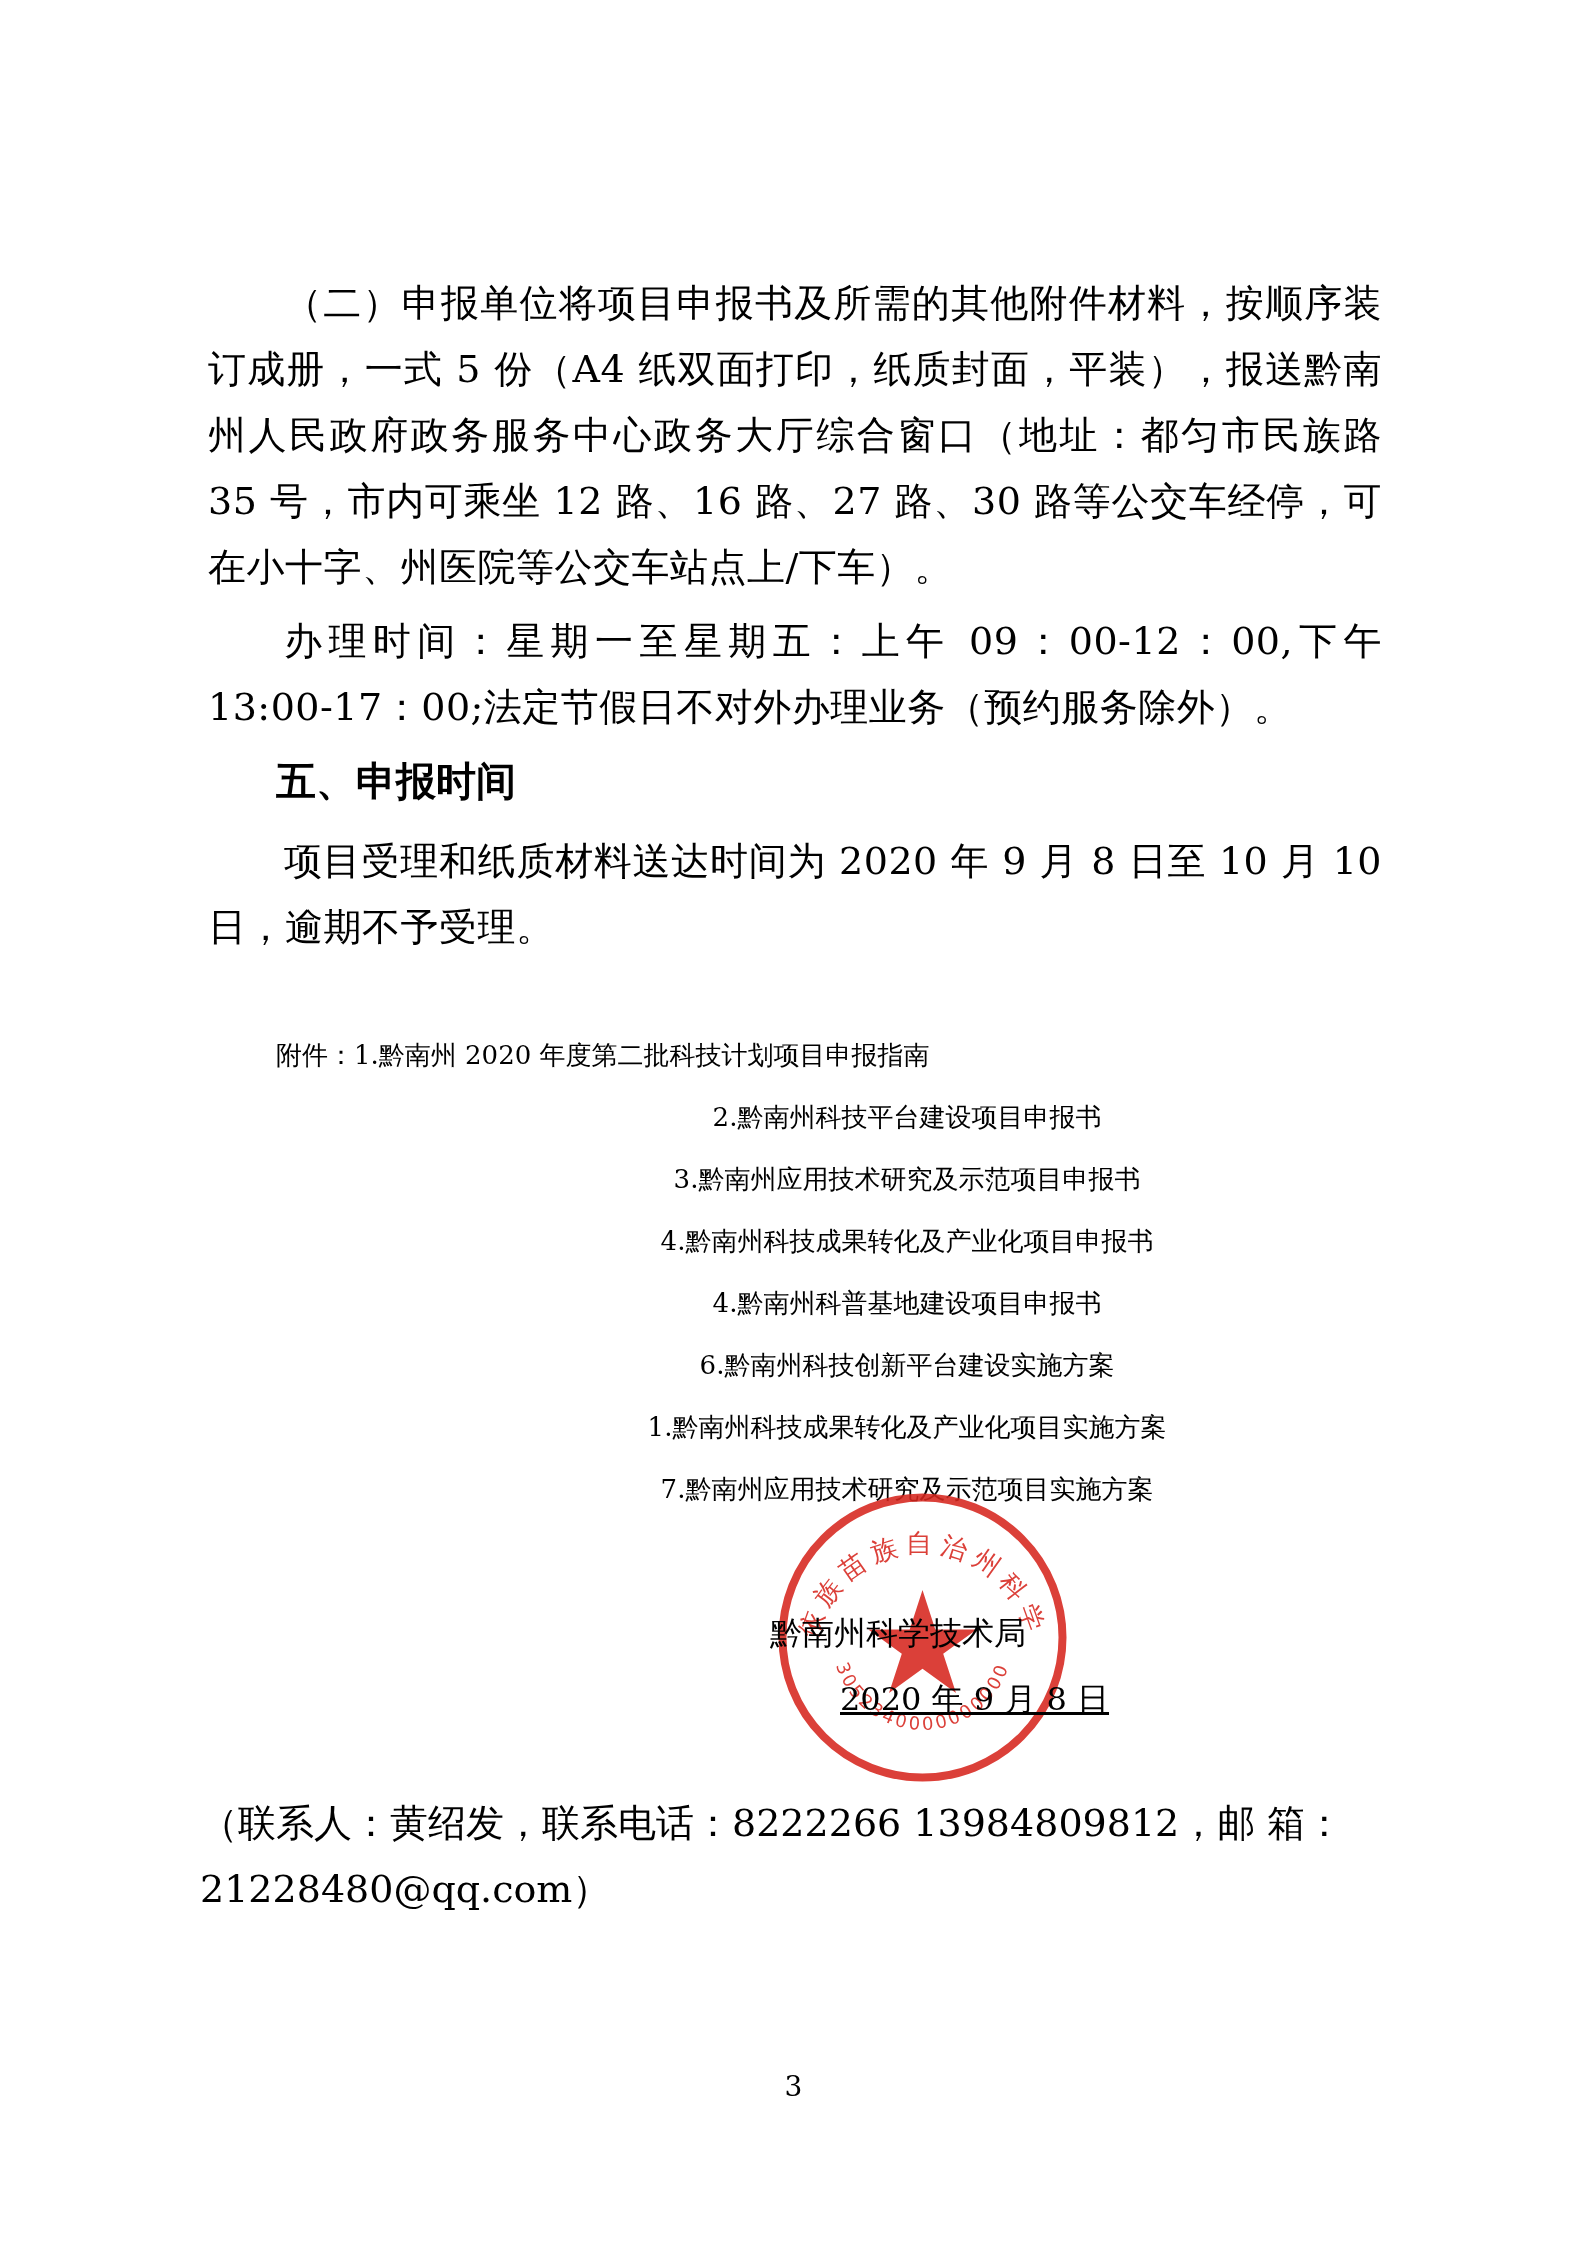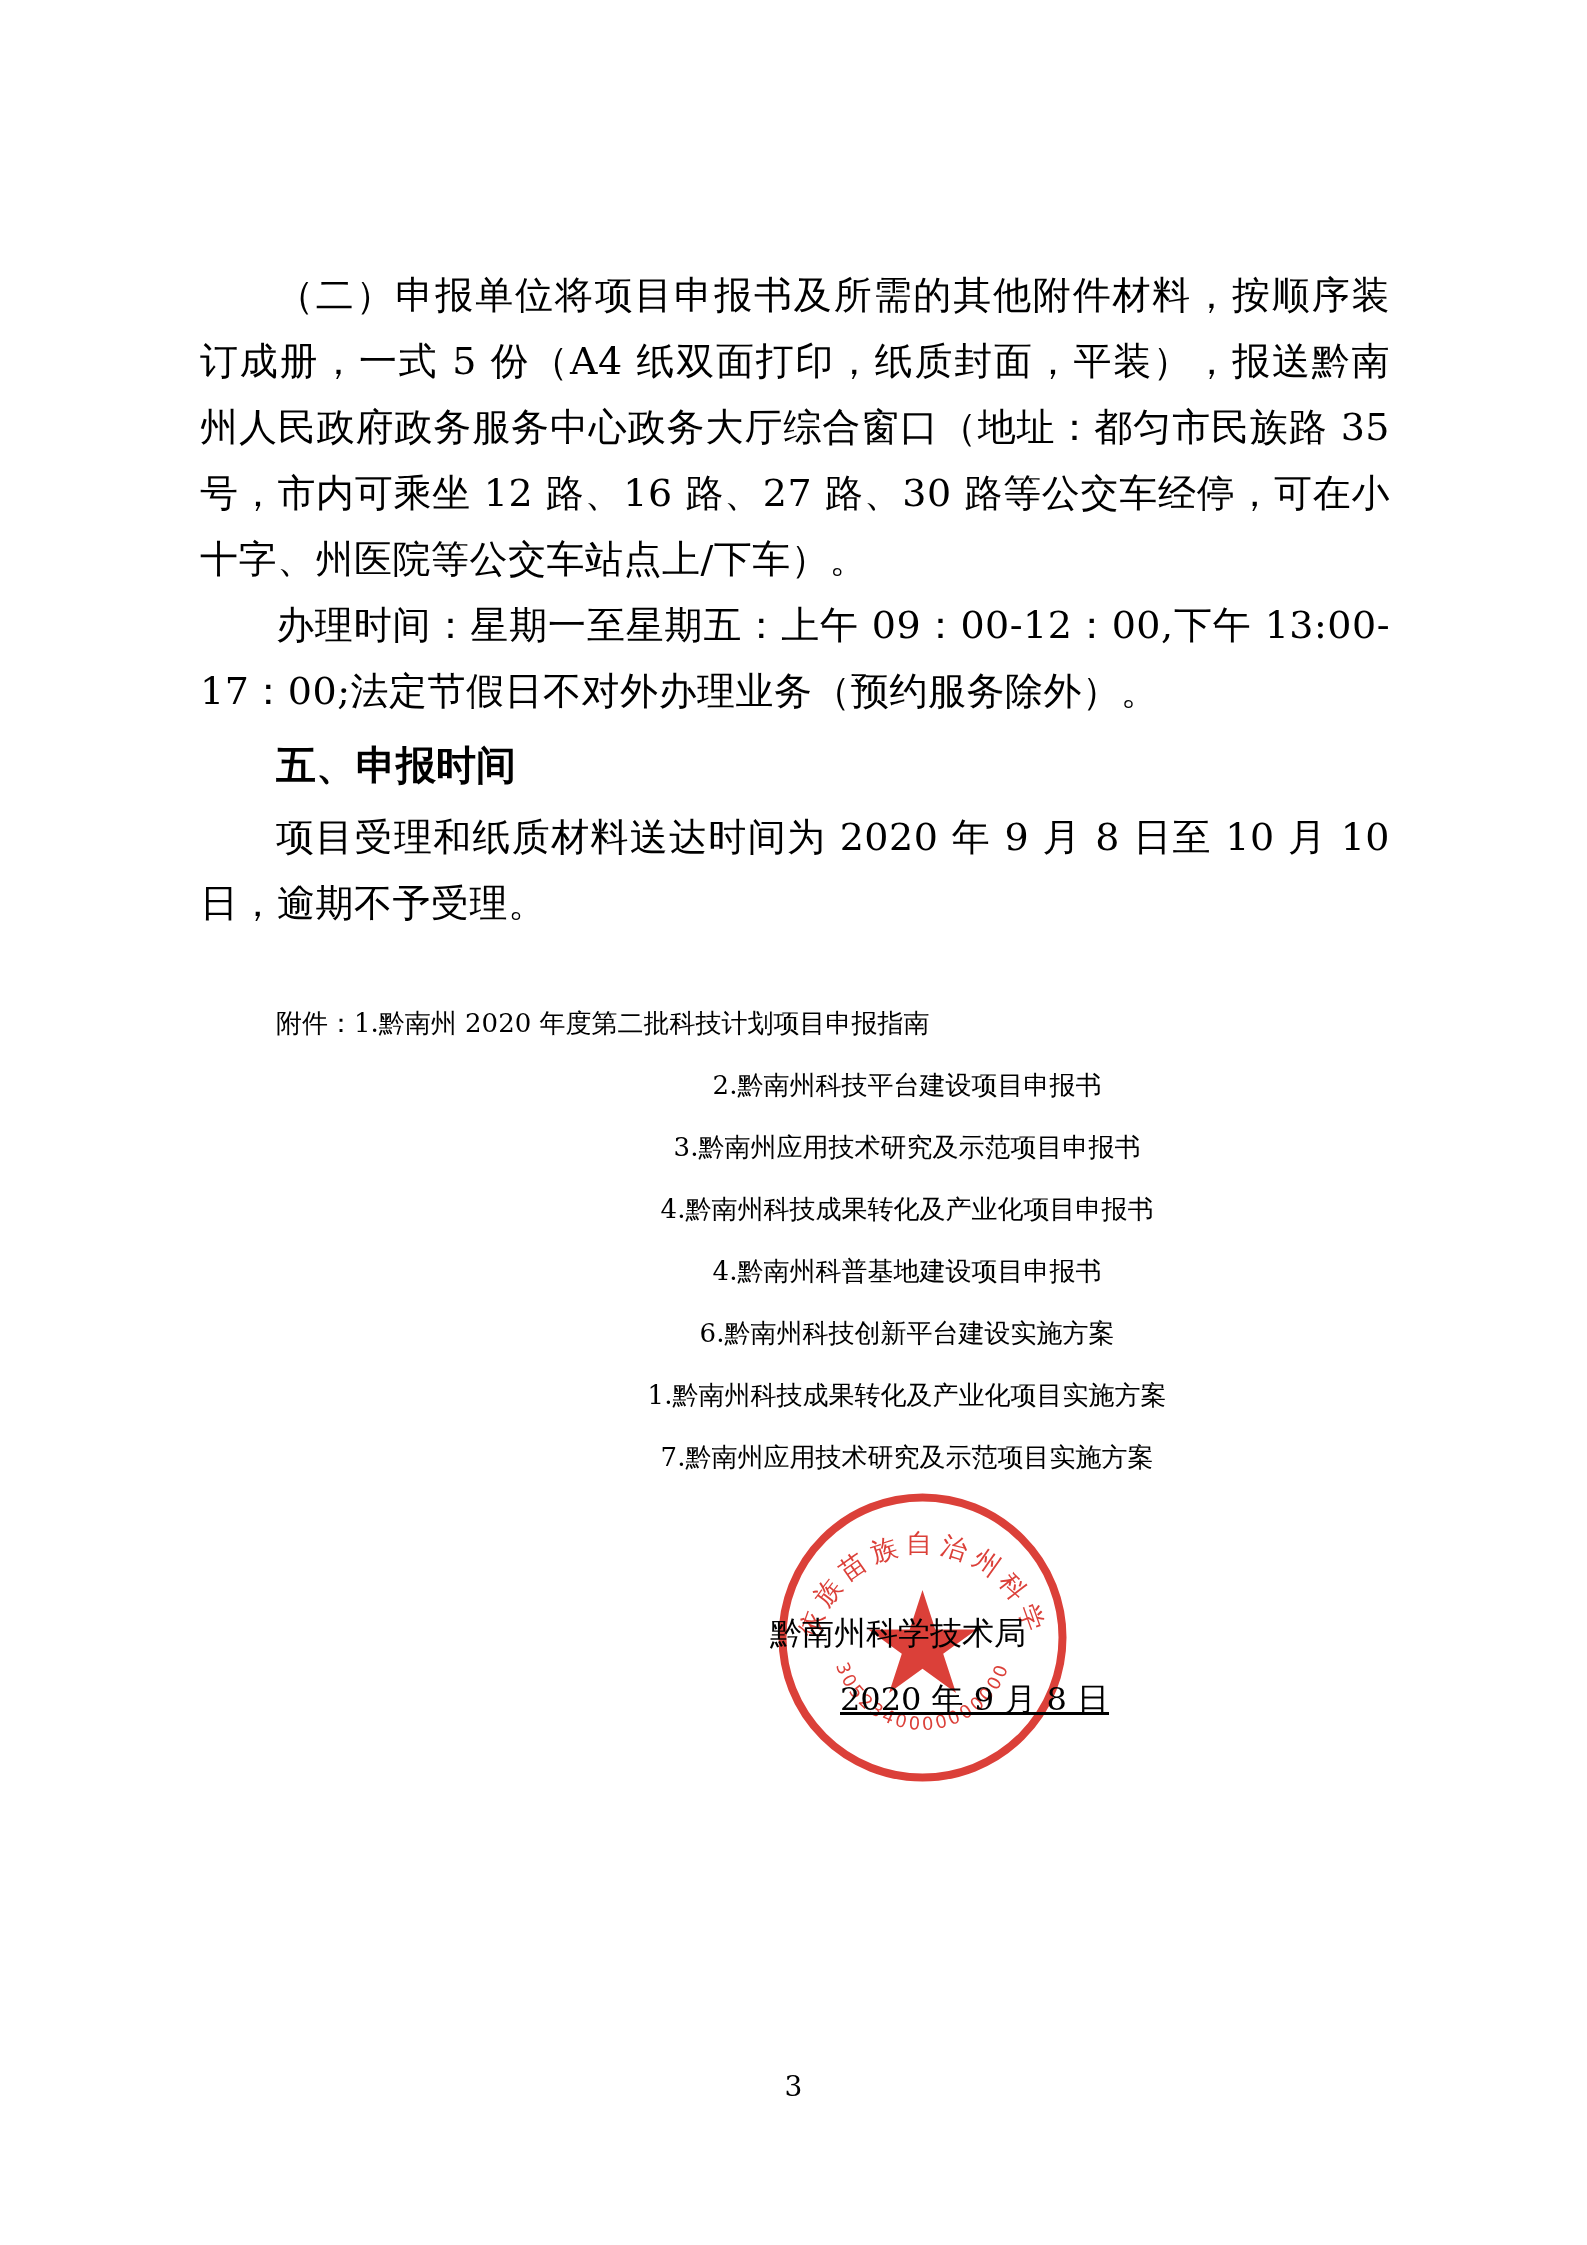--- a/index.html
+++ b/index.html
@@ -18,21 +18,21 @@
     font-family: "DejaVu Serif", "Liberation Serif", serif;
     color: #000000;
   }
   .body-area {
     position: absolute;
     left: 200px;
     top: 262px;
     width: 1190px;
   }
   p.para {
-    margin: 0;
+    margin: 8px;
     font-size: 38px;
     line-height: 66px;
     letter-spacing: 0.5px;
     text-align: justify;
     text-justify: inter-ideograph;
   }
   p.indent {
     text-indent: 76px;
   }
   h2.section {
@@ -148,16 +148,20 @@
         <polygon fill="#d7261e" points="147.5,100 160.3,139.4 201.7,139.4 168.2,163.7 181,203.1 147.5,178.8 114,203.1 126.8,163.7 93.3,139.4 134.7,139.4"></polygon>
       </g>
     </svg>
   </div>
 
   <div class="sign-block">
     <div>黔南州科学技术局</div>
     <div class="sign-line2">2020 年 9 月 8 日</div>
   </div>
 
+  <div class="contact">
+    <div>（联系人：黄绍发，联系电话：8222266 13984809812，邮 箱：</div>
+    <div class="l2">21228480@qq.com）</div>
+  </div>
 
   <div class="page-number">3</div>
 
 </div>
 
 </body></html>

